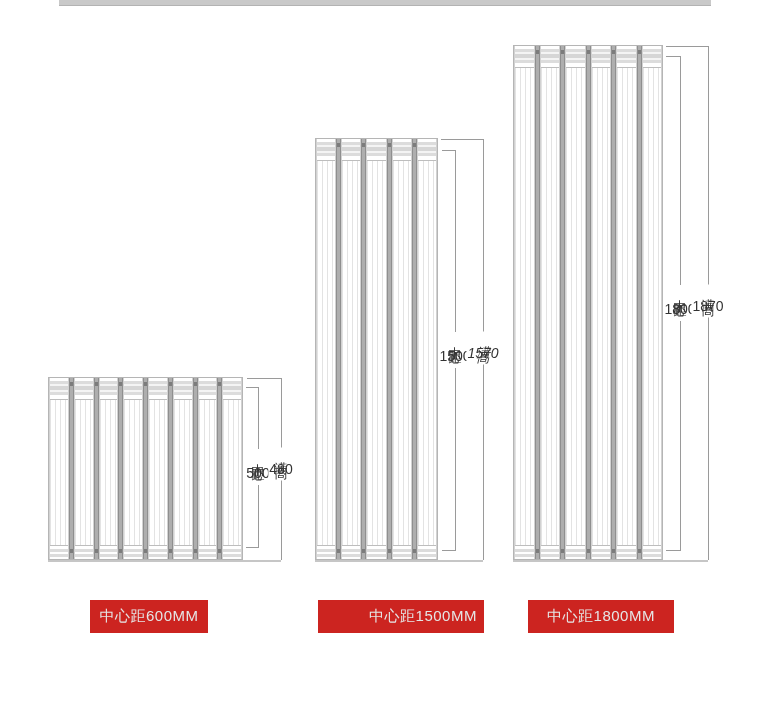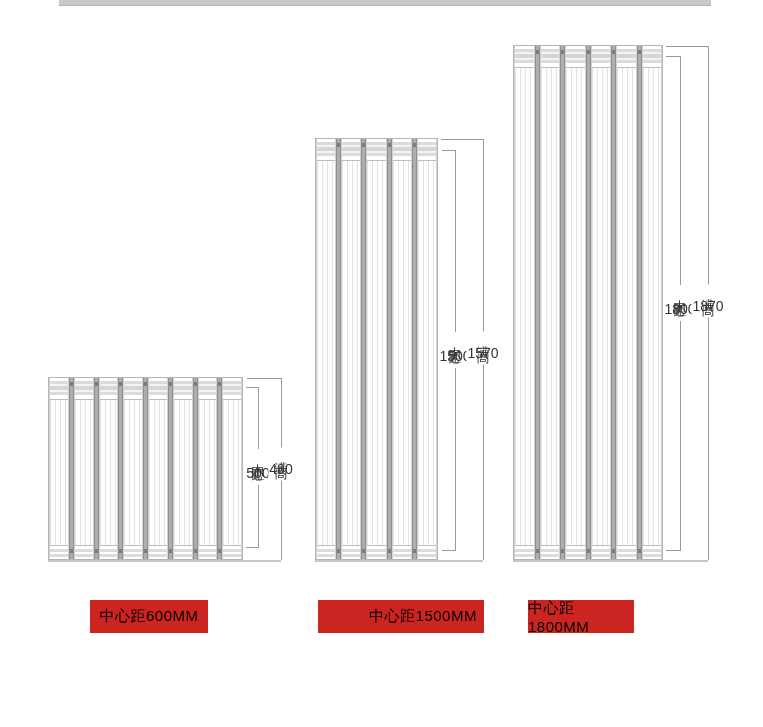--- a/index.html
+++ b/index.html
@@ -58,21 +58,21 @@
     padding:4px 1px;color:#333333;z-index:2;
   }
   .vtext{
     writing-mode:vertical-rl;text-orientation:upright;
     font-size:13px;line-height:1;letter-spacing:3px;white-space:nowrap;
   }
   .num{font-size:14px;margin-top:3px;letter-spacing:0;}
   
   .tag{
     position:absolute;height:33px;display:flex;align-items:center;justify-content:center;
-    color:#000000;font-size:15px;letter-spacing:.5px;
+    color:#e5e5e5;font-size:15px;letter-spacing:.5px;
   }
 </style>
 </head>
 <body>
 
 <div class="top-bar"></div>
 
 <div class="rad-wrap" style="left:48px;top:377px;width:195px;height:183px;">
     <div class="sec">
       <div class="sec-head"></div>
@@ -174,21 +174,21 @@
 <div class="brk-h" style="left:442px;top:150px;width:13px;"></div>
 <div class="brk-v" style="left:455px;top:150px;height:401px;"></div>
 <div class="brk-h" style="left:442px;top:550px;width:13px;"></div>
 <div class="brk-h" style="left:441px;top:139px;width:42px;"></div>
 <div class="brk-v" style="left:483px;top:139px;height:421px;"></div>
 <div class="shadow" style="left:315px;top:560px;width:168px;"></div>
 <div class="dim-label" style="left:455px;top:350px;">
   <span class="vtext">中心距</span>
   <span class="num">1500</span>
 </div>
-<div class="dim-label" style="left:483px;top:348px;">
+<div class="dim-label" style="left:483px;top:348px;font-style:italic;">
   <span class="vtext">满高</span>
   <span class="num">1570</span>
 </div>
 
 <div class="rad-wrap" style="left:513px;top:45px;width:150px;height:515px;">
     <div class="sec">
       <div class="sec-head"></div>
       <div class="sec-mid"></div>
       <div class="sec-foot"></div>
     </div>
@@ -233,13 +233,13 @@
   <span class="vtext">中心距</span>
   <span class="num">1800</span>
 </div>
 <div class="dim-label" style="left:708px;top:301px;align-items:center;">
   <span class="vtext">满高</span>
   <span class="num">1870</span>
 </div>
 
 <div class="tag" style="left: 90px; top: 600px; width: 118px; background: rgb(204, 36, 32);">中心距600MM</div>
 <div class="tag" style="left: 318px; top: 600px; width: 122px; background: rgb(204, 36, 32); padding-left: 44px;">中心距1500MM</div>
-<div class="tag" style="left: 528px; top: 600px; width: 106px; background: rgb(204, 36, 32);">中心距1800MM</div>
+<div class="tag" style="left: 528px; top: 600px; width: 146px; background: rgb(204, 36, 32);">中心距1800MM</div>
 
 </body></html>

